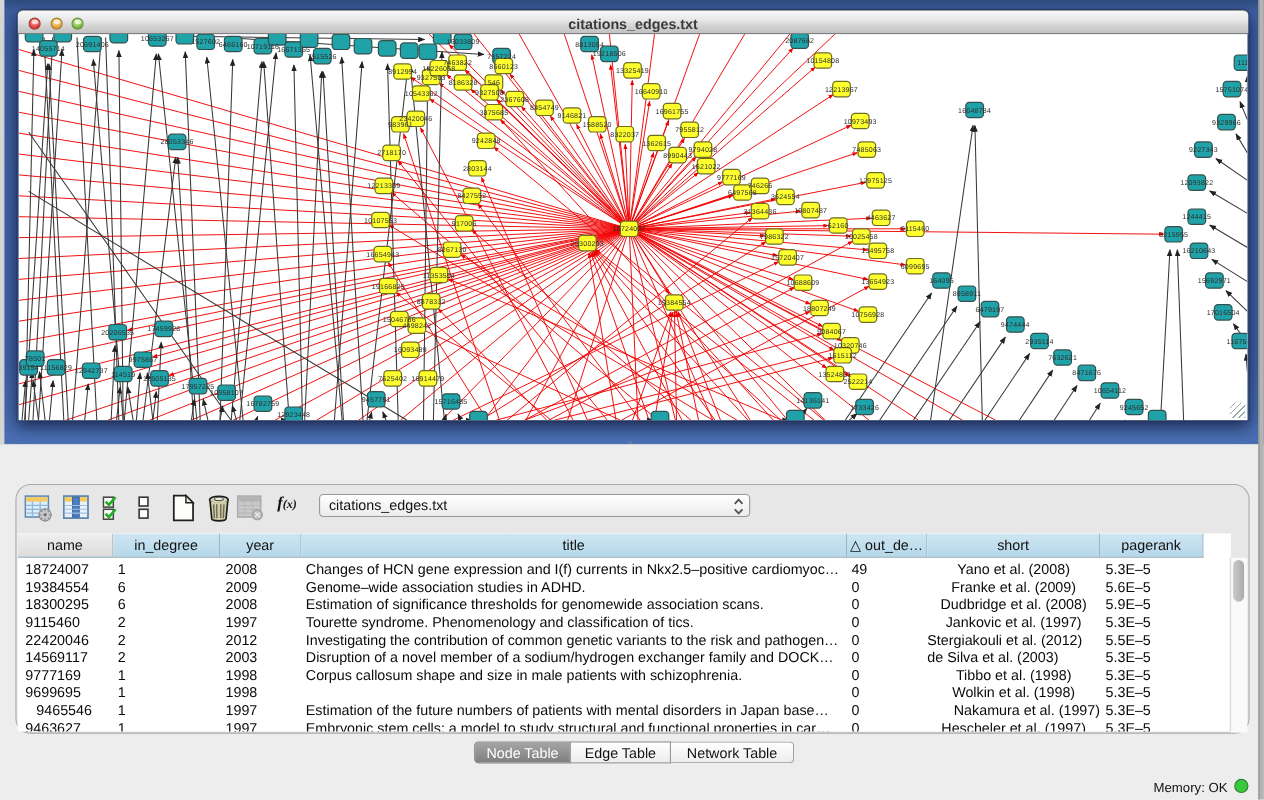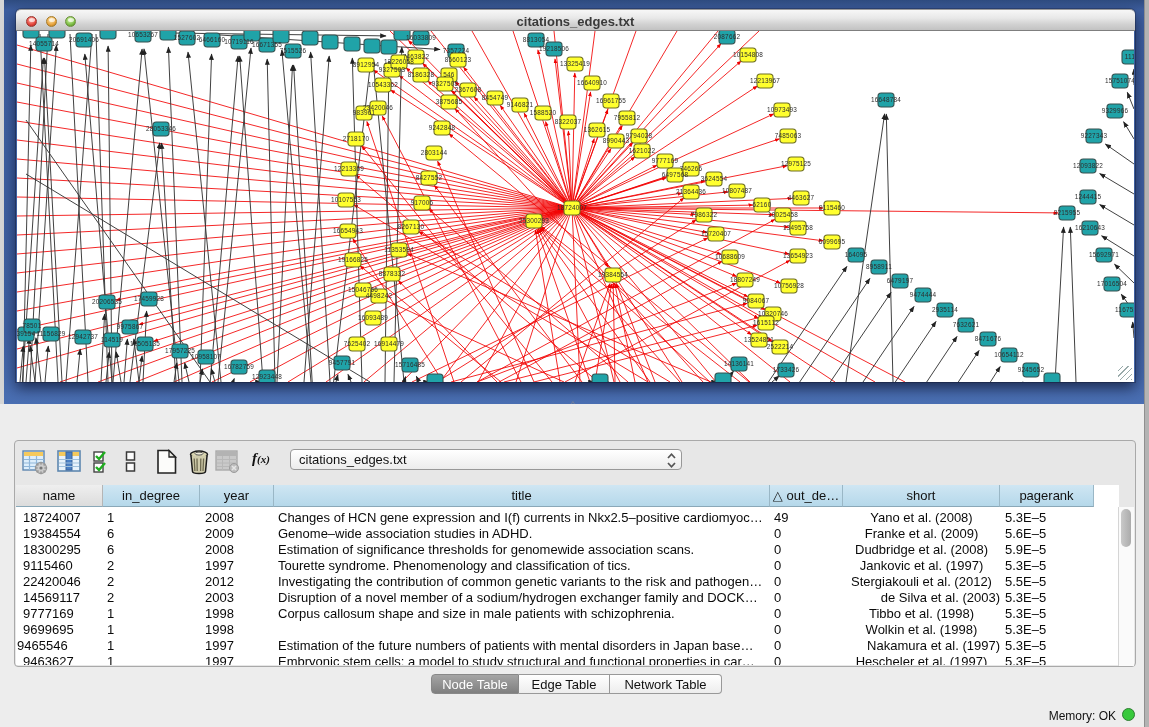--- a/index.html
+++ b/index.html
@@ -22,21 +22,21 @@
 .b{stroke:#373737;stroke-width:0.95}
 
 #grip{position:absolute;right:2px;bottom:2px;width:14px;height:14px;background:
  repeating-linear-gradient(135deg,transparent 0,transparent 3px,#9aa 3px,#9aa 4px)}
 
 #panel{position:absolute;left:0;top:404px;width:1149px;height:323px;background:#ededed}
 #phead{position:absolute;left:0;top:0;width:1149px;height:29px;background:linear-gradient(180deg,#f0f0f0,#e2e2e2);border-bottom:1px solid #c8c8c8}
 #phead span{position:absolute;left:16px;top:7px;font-size:13px;color:#1a1a1a}
 #pico1{position:absolute;right:34px;top:9px;width:13px;height:13px}
 #pico2{position:absolute;right:12px;top:8px;width:13px;height:13px}
-#tframe{position:absolute;left:14px;top:36px;width:1122px;height:227px;background:#e7e7e7;border:1px solid #a9a9a9;border-radius:4px}
+#tframe{position:absolute;left:14px;top:36px;width:1122px;height:227px;background:#e7e7e7;border:1px solid #a9a9a9;border-radius:14px}
 #toolbar{position:absolute;left:4px;top:5px;width:1110px;height:30px}
 #combo{position:absolute;left:271px;top:3px;width:392px;height:21px;border:1px solid #989898;border-radius:4px;background:linear-gradient(180deg,#ffffff,#ececec);font-size:13px;color:#111;line-height:19px;padding-left:8px}
 #combo .arrows{position:absolute;right:4px;top:2px}
 
 #tbl{position:absolute;left:1px;top:44px;width:1103px;height:180px;overflow:hidden;font-size:13px;background:#fff}
 .hrow{position:absolute;left:0;top:0;height:22px;width:1100px}
 .hc{position:absolute;top:0;height:22px;background:linear-gradient(180deg,#cfe6f3,#b5d8ea);border-right:1px solid #9ab7c6;border-bottom:1px solid #8aa8b8;text-align:center;line-height:22px;color:#111}
 .hc0{background:linear-gradient(180deg,#efefef,#dcdcdc);border-right:1px solid #b5b5b5}
 .trow{position:absolute;width:1100px;height:16px;line-height:16px;color:#0a0a0a;white-space:nowrap}
 .c{position:absolute;overflow:hidden;text-overflow:ellipsis}
@@ -677,51 +677,51 @@
             <span class="c" style="left:758px;width:67px">0</span>
             <span class="c" style="left:827px;width:157px;text-align:center">Jankovic et al. (1997)</span>
             <span class="c" style="left:989px;width:88px">5.3E–5</span>
           </div>
           <div class="trow" style="top:89px">
             <span class="c" style="left:7px;width:80px">22420046</span>
             <span class="c" style="left:91px;width:90px">2</span>
             <span class="c" style="left:189px;width:67px">2012</span>
             <span class="c" style="left:262px;width:490px">Investigating the contribution of common genetic variants to the risk and pathogen…</span>
             <span class="c" style="left:758px;width:67px">0</span>
-            <span class="c" style="left:827px;width:157px;text-align:center">Stergiakouli et al. (2012)</span>
+            <span class="c" style="left:827px;width:157px;text-align:left">Stergiakouli et al. (2012)</span>
             <span class="c" style="left:989px;width:88px">5.5E–5</span>
           </div>
           <div class="trow" style="top:105px">
             <span class="c" style="left:7px;width:80px">14569117</span>
             <span class="c" style="left:91px;width:90px">2</span>
             <span class="c" style="left:189px;width:67px">2003</span>
             <span class="c" style="left:262px;width:490px">Disruption of a novel member of a sodium/hydrogen exchanger family and DOCK…</span>
             <span class="c" style="left:758px;width:67px">0</span>
-            <span class="c" style="left:827px;width:157px;text-align:right">de Silva et al. (2003)</span>
+            <span class="c" style="left:827px;width:157px;text-align:left">de Silva et al. (2003)</span>
             <span class="c" style="left:989px;width:88px">5.3E–5</span>
           </div>
           <div class="trow" style="top:121px">
             <span class="c" style="left:7px;width:80px">9777169</span>
             <span class="c" style="left:91px;width:90px">1</span>
             <span class="c" style="left:189px;width:67px">1998</span>
             <span class="c" style="left:262px;width:490px">Corpus callosum shape and size in male patients with schizophrenia.</span>
             <span class="c" style="left:758px;width:67px">0</span>
             <span class="c" style="left:827px;width:157px;text-align:center">Tibbo et al. (1998)</span>
             <span class="c" style="left:989px;width:88px">5.3E–5</span>
           </div>
           <div class="trow" style="top:137px">
             <span class="c" style="left:7px;width:80px">9699695</span>
             <span class="c" style="left:91px;width:90px">1</span>
             <span class="c" style="left:189px;width:67px">1998</span>
             <span class="c" style="left:758px;width:67px">0</span>
             <span class="c" style="left:827px;width:157px;text-align:center">Wolkin et al. (1998)</span>
             <span class="c" style="left:989px;width:88px">5.3E–5</span>
           </div>
           <div class="trow" style="top:153px">
-            <span class="c" style="left:1px;width:80px">9465546</span>
+            <span class="c" style="left:17px;width:80px">9465546</span>
             <span class="c" style="left:91px;width:90px">1</span>
             <span class="c" style="left:189px;width:67px">1997</span>
             <span class="c" style="left:262px;width:490px">Estimation of the future numbers of patients with mental disorders in Japan base…</span>
             <span class="c" style="left:758px;width:67px">0</span>
             <span class="c" style="left:827px;width:157px;text-align:right">Nakamura et al. (1997)</span>
             <span class="c" style="left:989px;width:88px">5.3E–5</span>
           </div>
           <div class="trow" style="top:169px">
             <span class="c" style="left:7px;width:80px">9463627</span>
             <span class="c" style="left:91px;width:90px">1</span>

